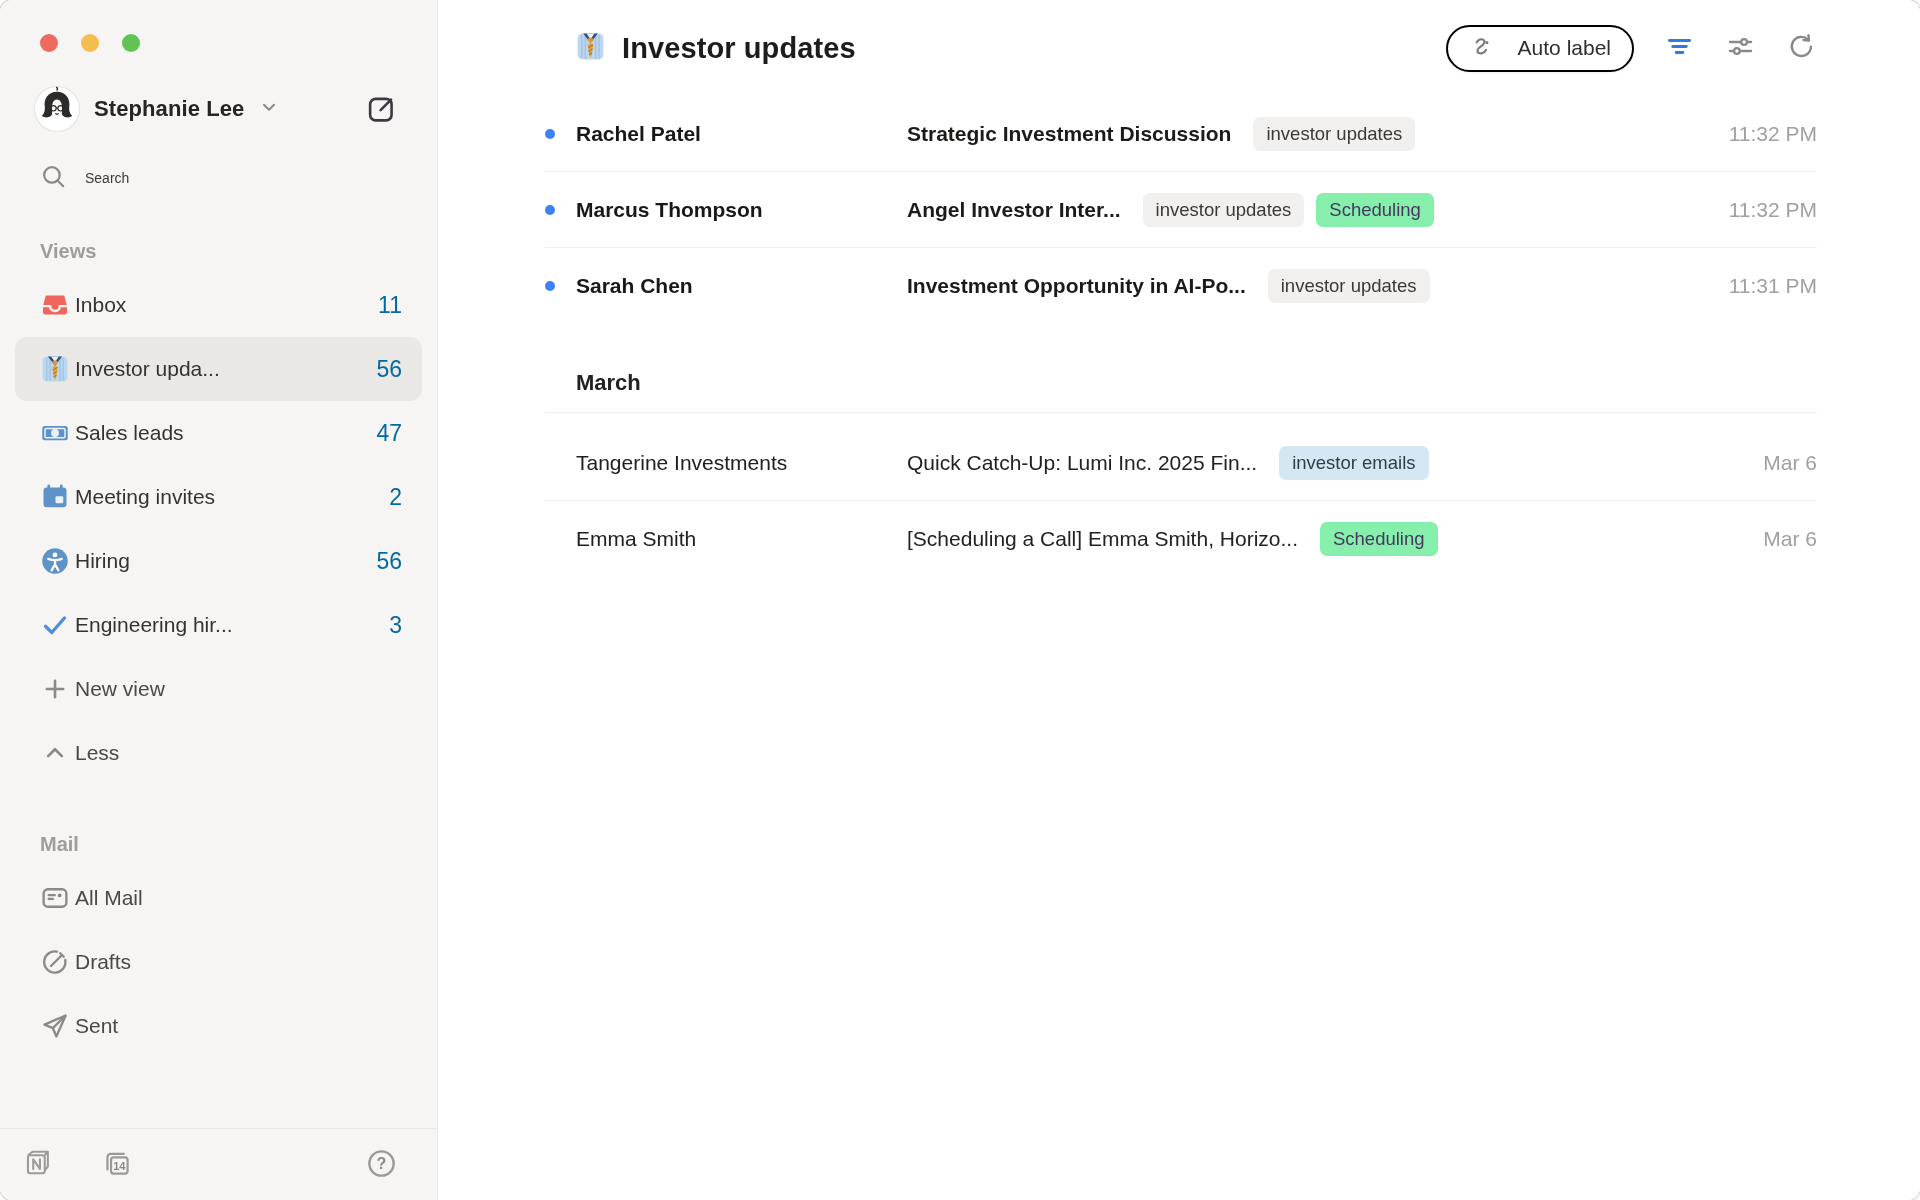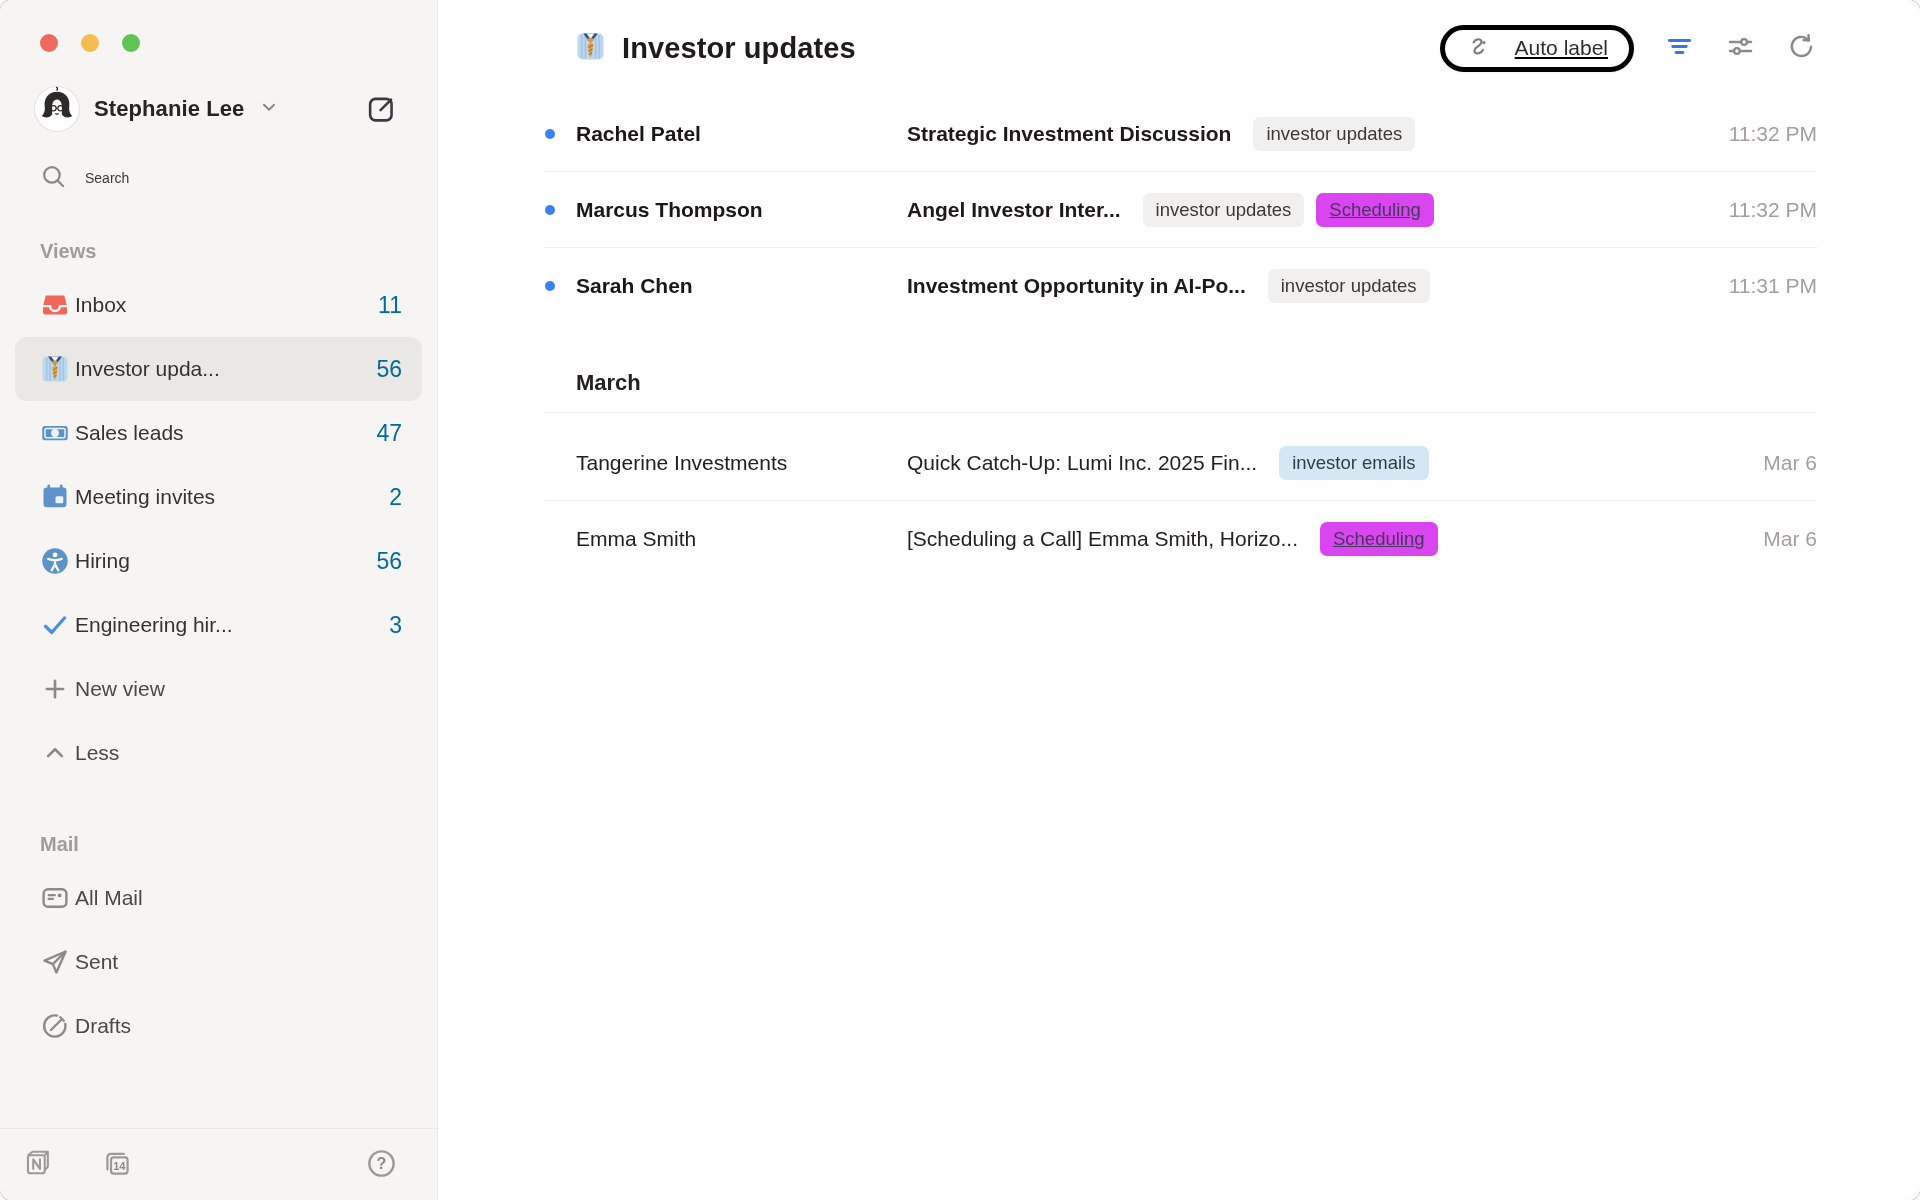--- a/index.html
+++ b/index.html
@@ -45,41 +45,41 @@
   .side-footer button{background:none;border:none;padding:0;display:flex;cursor:pointer;}
   .side-footer svg{width:31px;height:31px;}
 
   
   .main{flex:1;display:flex;flex-direction:column;background:#fff;overflow:hidden;}
   .main-header{height:96px;display:flex;align-items:center;padding:0 103px 0 137px;}
   .main-header .title-ic svg{width:31px;height:31px;}
   .page-title{font-size:29px;font-weight:700;color:#1d1c1a;margin:0 0 0 16px;letter-spacing:.1px;}
   .toolbar{margin-left:auto;display:flex;align-items:center;gap:30px;}
   .auto-label{display:flex;align-items:center;gap:22px;height:47px;padding:0 21px;
-    border:5px solid #000000;border-radius:24px;background:#fff;cursor:pointer;
-    box-shadow:0 1px 3px rgba(0,0,0,.05);font-family:inherit;text-decoration:underline;}
+    border:2px solid #000000;border-radius:24px;background:#fff;cursor:pointer;
+    box-shadow:0 1px 3px rgba(0,0,0,.05);font-family:inherit;}
   .auto-label .ic svg{width:27px;height:27px;}
   .auto-label span.lbl{font-size:21px;color:#2f2e2a;}
   .tool-btn{background:none;border:none;padding:0;display:flex;cursor:pointer;}
   .tool-btn svg{width:31px;height:31px;}
 
   .email-row{margin:0 103px 0 107px;height:76px;display:flex;align-items:center;}
   .email-row.sep{border-bottom:1px solid #f1f0ee;}
   .dot-col{width:31px;display:flex;align-items:center;}
   .dot{width:10px;height:10px;border-radius:50%;background:#3b82f6;}
   .email-row.read .dot{visibility:hidden;}
   .sender{width:331px;min-width:331px;font-size:21px;color:#21201e;white-space:nowrap;overflow:hidden;}
   .email-row.unread .sender{font-weight:700;color:#191816;}
   .subject{font-size:21px;color:#232220;white-space:nowrap;}
   .email-row.unread .subject{font-weight:600;color:#1c1b19;}
   .tags{display:flex;gap:12px;margin-left:22px;}
   .tag{height:34px;display:flex;align-items:center;padding:0 13px;border-radius:7px;
     font-size:18.5px;font-weight:500;white-space:nowrap;}
   .tag.gray{background:#f1f0ee;color:#3a3937;}
-  .tag.purple{background:#d946ef;color:#473760;text-decoration:underline;}
+  .tag.purple{background:#86efac;color:#473760;}
   .tag.blue{background:#d6e7f4;color:#2e3d4c;}
   .time{margin-left:auto;font-size:21px;color:#a2a09e;white-space:nowrap;padding-left:20px;}
 
   .group-header{margin:30px 103px 0 107px;height:58px;display:flex;align-items:center;
     padding-left:31px;font-size:22px;font-weight:600;color:#232220;}
   .group-divider{margin:0 103px 12px 107px;border-bottom:1px solid #f0efee;}
 </style>
 </head>
 <body>
 
@@ -228,35 +228,35 @@
               <path d="M7 9.7 H11.8 M7 12.7 H10.2" stroke="#8b8a88" stroke-width="1.9" stroke-linecap="round"></path>
               <circle cx="15.7" cy="9.9" r="1.5" fill="#8b8a88"></circle>
             </svg>
           </span>
     <span class="side-label">All Mail</span>
 
   </div>
         <div class="side-item">
     <span class="ic ic-slot">
             <svg viewBox="0 0 24 24">
+              <path d="M13.6 3.7 A8.5 8.5 0 1 0 20.2 10.4" fill="none" stroke="#8b8a88" stroke-width="1.9" stroke-linecap="round"></path>
+              <path d="M8.8 15.2 L17.6 6.4 M16.2 5 l2.8 2.8" stroke="#8b8a88" stroke-width="1.9" stroke-linecap="round"></path>
+            </svg>
+          </span>
+    <span class="side-label">Drafts</span>
+
+  </div>
+        <div class="side-item">
+    <span class="ic ic-slot">
+            <svg viewBox="0 0 24 24">
               <path d="M20.5 3.6 L3.6 10.9 L10.3 13.7 L13.1 20.4 Z" fill="none" stroke="#8b8a88" stroke-width="1.9" stroke-linejoin="round"></path>
               <path d="M10.3 13.7 L20.5 3.6" stroke="#8b8a88" stroke-width="1.9"></path>
             </svg>
           </span>
     <span class="side-label">Sent</span>
-
-  </div>
-        <div class="side-item">
-    <span class="ic ic-slot">
-            <svg viewBox="0 0 24 24">
-              <path d="M13.6 3.7 A8.5 8.5 0 1 0 20.2 10.4" fill="none" stroke="#8b8a88" stroke-width="1.9" stroke-linecap="round"></path>
-              <path d="M8.8 15.2 L17.6 6.4 M16.2 5 l2.8 2.8" stroke="#8b8a88" stroke-width="1.9" stroke-linecap="round"></path>
-            </svg>
-          </span>
-    <span class="side-label">Drafts</span>
 
   </div>
       </nav>
 
     <div class="side-footer">
       <button>
           <span class="ic"><svg viewBox="0 0 24 24">
               <rect x="4.6" y="5.6" width="13" height="14" rx="1.8" fill="none" stroke="#9b9a97" stroke-width="1.6"></rect>
               <path d="M4.6 5.6 L8.2 2.9 H20 L17.6 5.6 M20 2.9 V14.4 L17.6 17.4" fill="none" stroke="#9b9a97" stroke-width="1.6" stroke-linejoin="round"></path>
               <path d="M8.7 16.2 V8.8 L13.9 16.2 V8.8" fill="none" stroke="#9b9a97" stroke-width="1.6" stroke-linejoin="round" stroke-linecap="round"></path>

